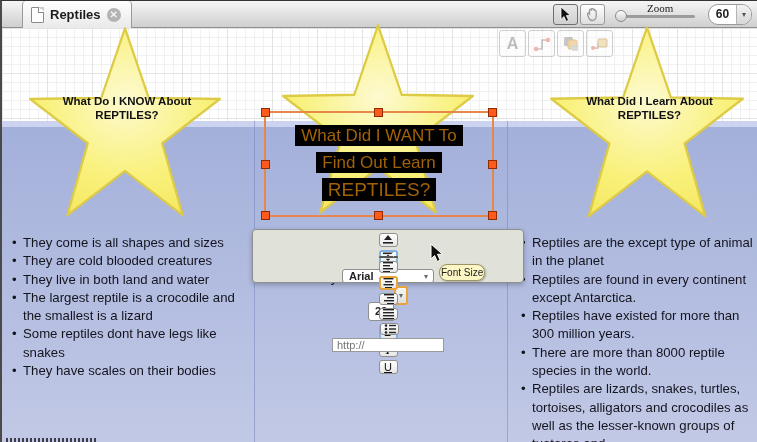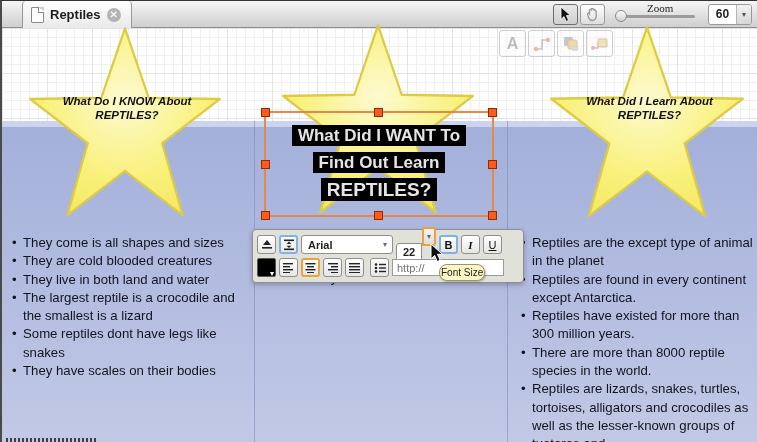--- a/index.html
+++ b/index.html
@@ -37,21 +37,21 @@
     background:linear-gradient(#ffffff,#dedede);
     border:1px solid #9a9a9a; border-radius:3px;
     display:flex; align-items:center; justify-content:center;
   }
   .tool-btn.pressed { background:linear-gradient(#e8e8e8,#cfcfcf); border-color:#6f6f6f; }
   .zoom-label { position:absolute; left:645px; top:1px; font-size:11px; color:#222;font-family:Liberation Serif, serif; }
   .slider-track { position:absolute; left:615px; top:14px; width:78px; height:3px; background:#9c9c9c; border-radius:2px; }
   .slider-thumb { position:absolute; left:-2px; top:-5px; width:12px; height:12px; border-radius:50%;
     background:linear-gradient(#fcfcfc,#cfcfcf); border:1px solid #8a8a8a; }
   .zoom-combo { position:absolute; left:706px; top:3px; width:44px; height:21px; display:flex;
-    border:1px solid #9a9a9a; border-radius:3px; overflow:hidden; background:#fff; }
+    border:1px solid #9a9a9a; border-radius:10px; overflow:hidden; background:#fff; }
   .zoom-combo .val { flex:1; font-size:12px; font-weight:bold; color:#222; text-align:center; line-height:19px; }
   .zoom-combo .arr { width:15px; background:linear-gradient(#f2f2f2,#d7d7d7); border-left:1px solid #b5b5b5;
     font-size:8px; color:#555; text-align:center; line-height:19px; }
 
   
   .canvas-white {
     position:absolute; left:0; top:27px; width:757px; height:93px; background:#fff;
     background-image:
       linear-gradient(#e3e3e3 1px, transparent 1px), linear-gradient(90deg,#e3e3e3 1px, transparent 1px),
       linear-gradient(#f0f0f0 1px, transparent 1px), linear-gradient(90deg,#f0f0f0 1px, transparent 1px);
@@ -59,48 +59,48 @@
   }
   .canvas-blue {
     position:absolute; left:0; top:120px; width:757px; height:322px;
     background:linear-gradient(#a3b0da, #c2c9e6);
     border-top:6px solid #ccd3ee;
   }
   .page-divider { position:absolute; top:120px; width:1px; height:322px; background:rgba(120,135,190,.55); }
 
   
   .star { position:absolute; }
-  .star-label { position:absolute; text-align:center; font-weight:bold; font-size:11.5px; color:#111; line-height:14px;font-style:italic; }
+  .star-label { position:absolute; text-align:center; font-weight:bold; font-size:11.5px; color:#111; line-height:14px; }
 
   
   .sel-frame { position:absolute; left:262px; top:110px; width:230px; height:106px;
     border:2px solid #e8874a; }
   .handle { position:absolute; width:9px; height:9px; background:#ff5a1e; border:1px solid #8f2d00; }
   .mid-text { position:absolute; left:264px; top:121px; width:226px; text-align:center; line-height:27px; }
-  .mid-text span { background:#000; color:#e5e5e5; font-weight:bold; font-size:17px; padding:1px 6px; }
+  .mid-text span { background:#000; color:#a16207; font-weight:normal; font-size:17px; padding:1px 6px; }
   .mid-text .big { font-size:19px; }
 
   
   .mini-palette { position:absolute; left:497px; top:29px; display:flex; gap:2px; opacity:.55; }
   .mini-btn { width:27px; height:27px; background:rgba(250,250,250,.85); border:1px solid #a9a9a9; border-radius:3px;
     display:flex; align-items:center; justify-content:center; }
   .mini-btn .a-glyph { font-size:16px; font-weight:bold; color:#8a8a8a; }
 
   
   .col { position:absolute; font-size:13.2px; color:#14141e; line-height:18.3px; }
   .col .li { padding-left:13px; position:relative; }
   .col .li:before { content:"•"; position:absolute; left:2px; }
   .corner-strip { position:absolute; left:4px; top:437px; width:92px; height:4px;
     background:repeating-linear-gradient(90deg,#3c3c4a 0 2px, transparent 2px 4px); }
 
   
   .fmt { position:absolute; left:250px; top:228px; width:272px; height:54px;
     background:#e0e2da; border:1px solid #8f8f8f; border-radius:4px;
     box-shadow:0 2px 5px rgba(0,0,0,.25); padding:3px 4px; }
-  .fmt-row { display:flex; align-items:center; gap:3px; height:23px; }
+  .fmt-row { display:flex; align-items:center; gap:3px; height:23px;flex-direction:column; }
   .fbtn { width:19px; height:19px; background:linear-gradient(#ffffff,#e6e6e6); border:1px solid #8f8f8f;
     border-radius:3px; display:flex; align-items:center; justify-content:center; font-size:11px; color:#111; }
   .fbtn.sel-blue { border:2px solid #7fb2e5; }
   .fbtn.sel-orange { border:2px solid #e8a33d; }
   .font-combo { width:92px; height:19px; background:#fff; border:1px solid #8f8f8f; border-radius:3px;
     display:flex; align-items:center; }
   .font-combo .name { flex:1; font-size:11px; font-weight:bold; color:#222; padding-left:6px; }
   .font-combo .arr, .size-arr { width:14px; font-size:8px; color:#666; text-align:center; }
   .size-box { width:26px; height:19px; background:#fff; border:1px solid #8f8f8f; border-radius:3px 0 0 3px;
     font-size:11px; font-weight:bold; color:#222; text-align:center; line-height:17px;margin-top:16px; }

